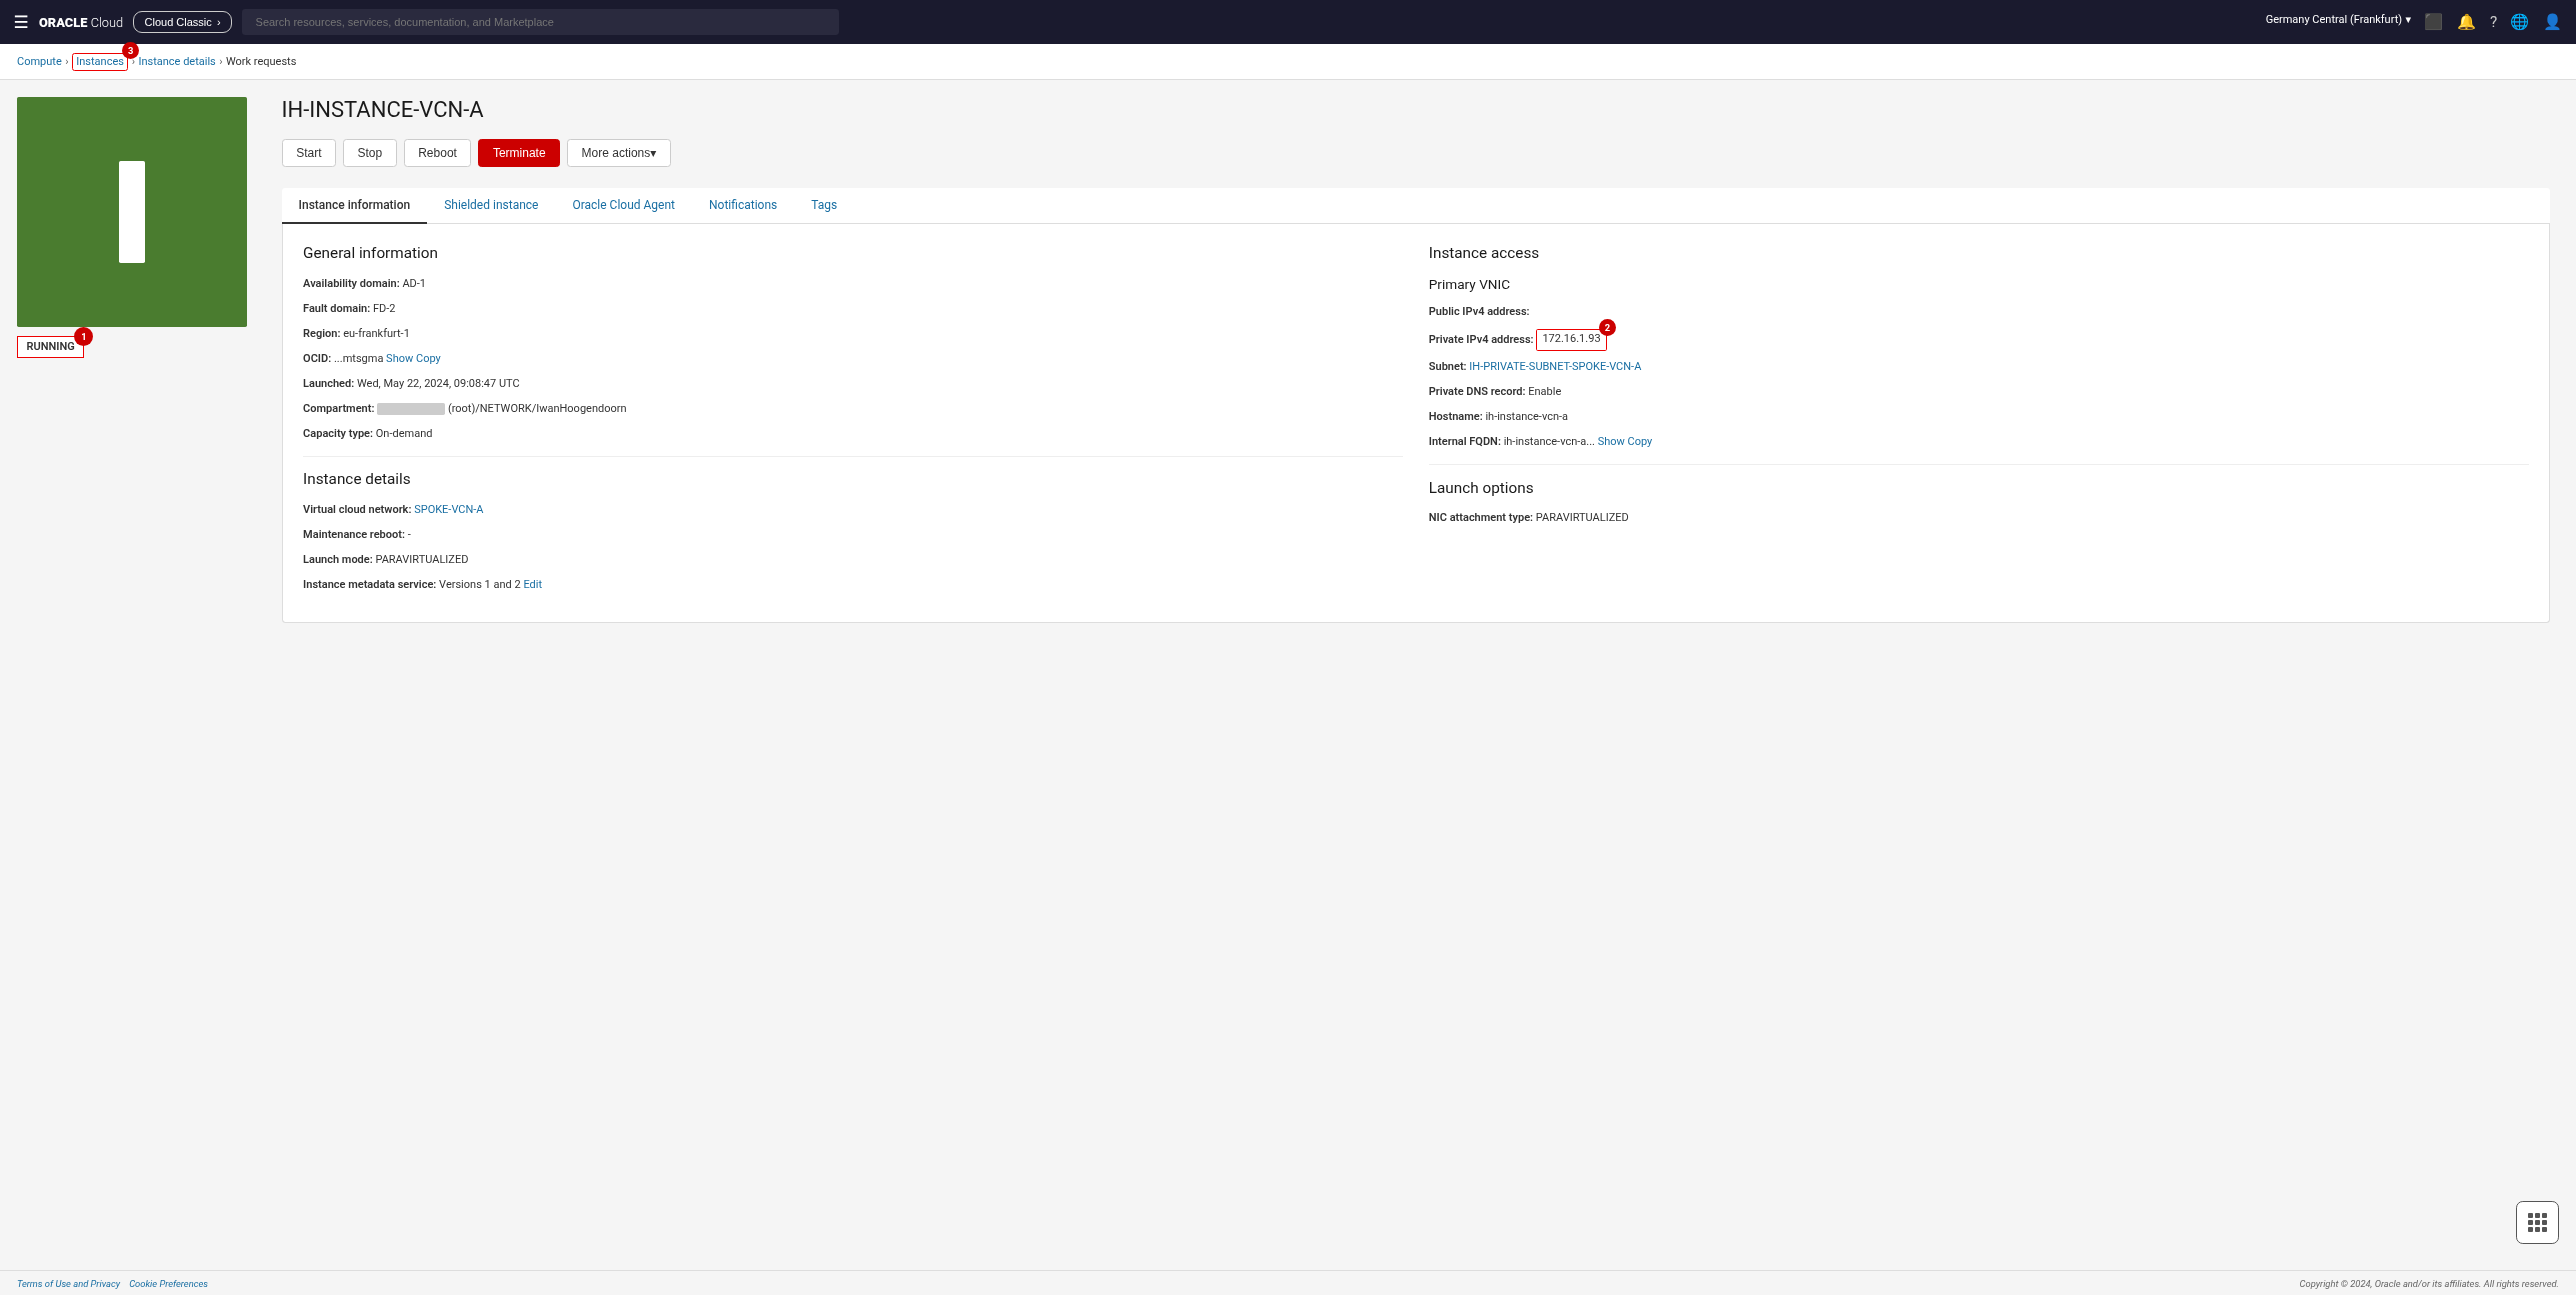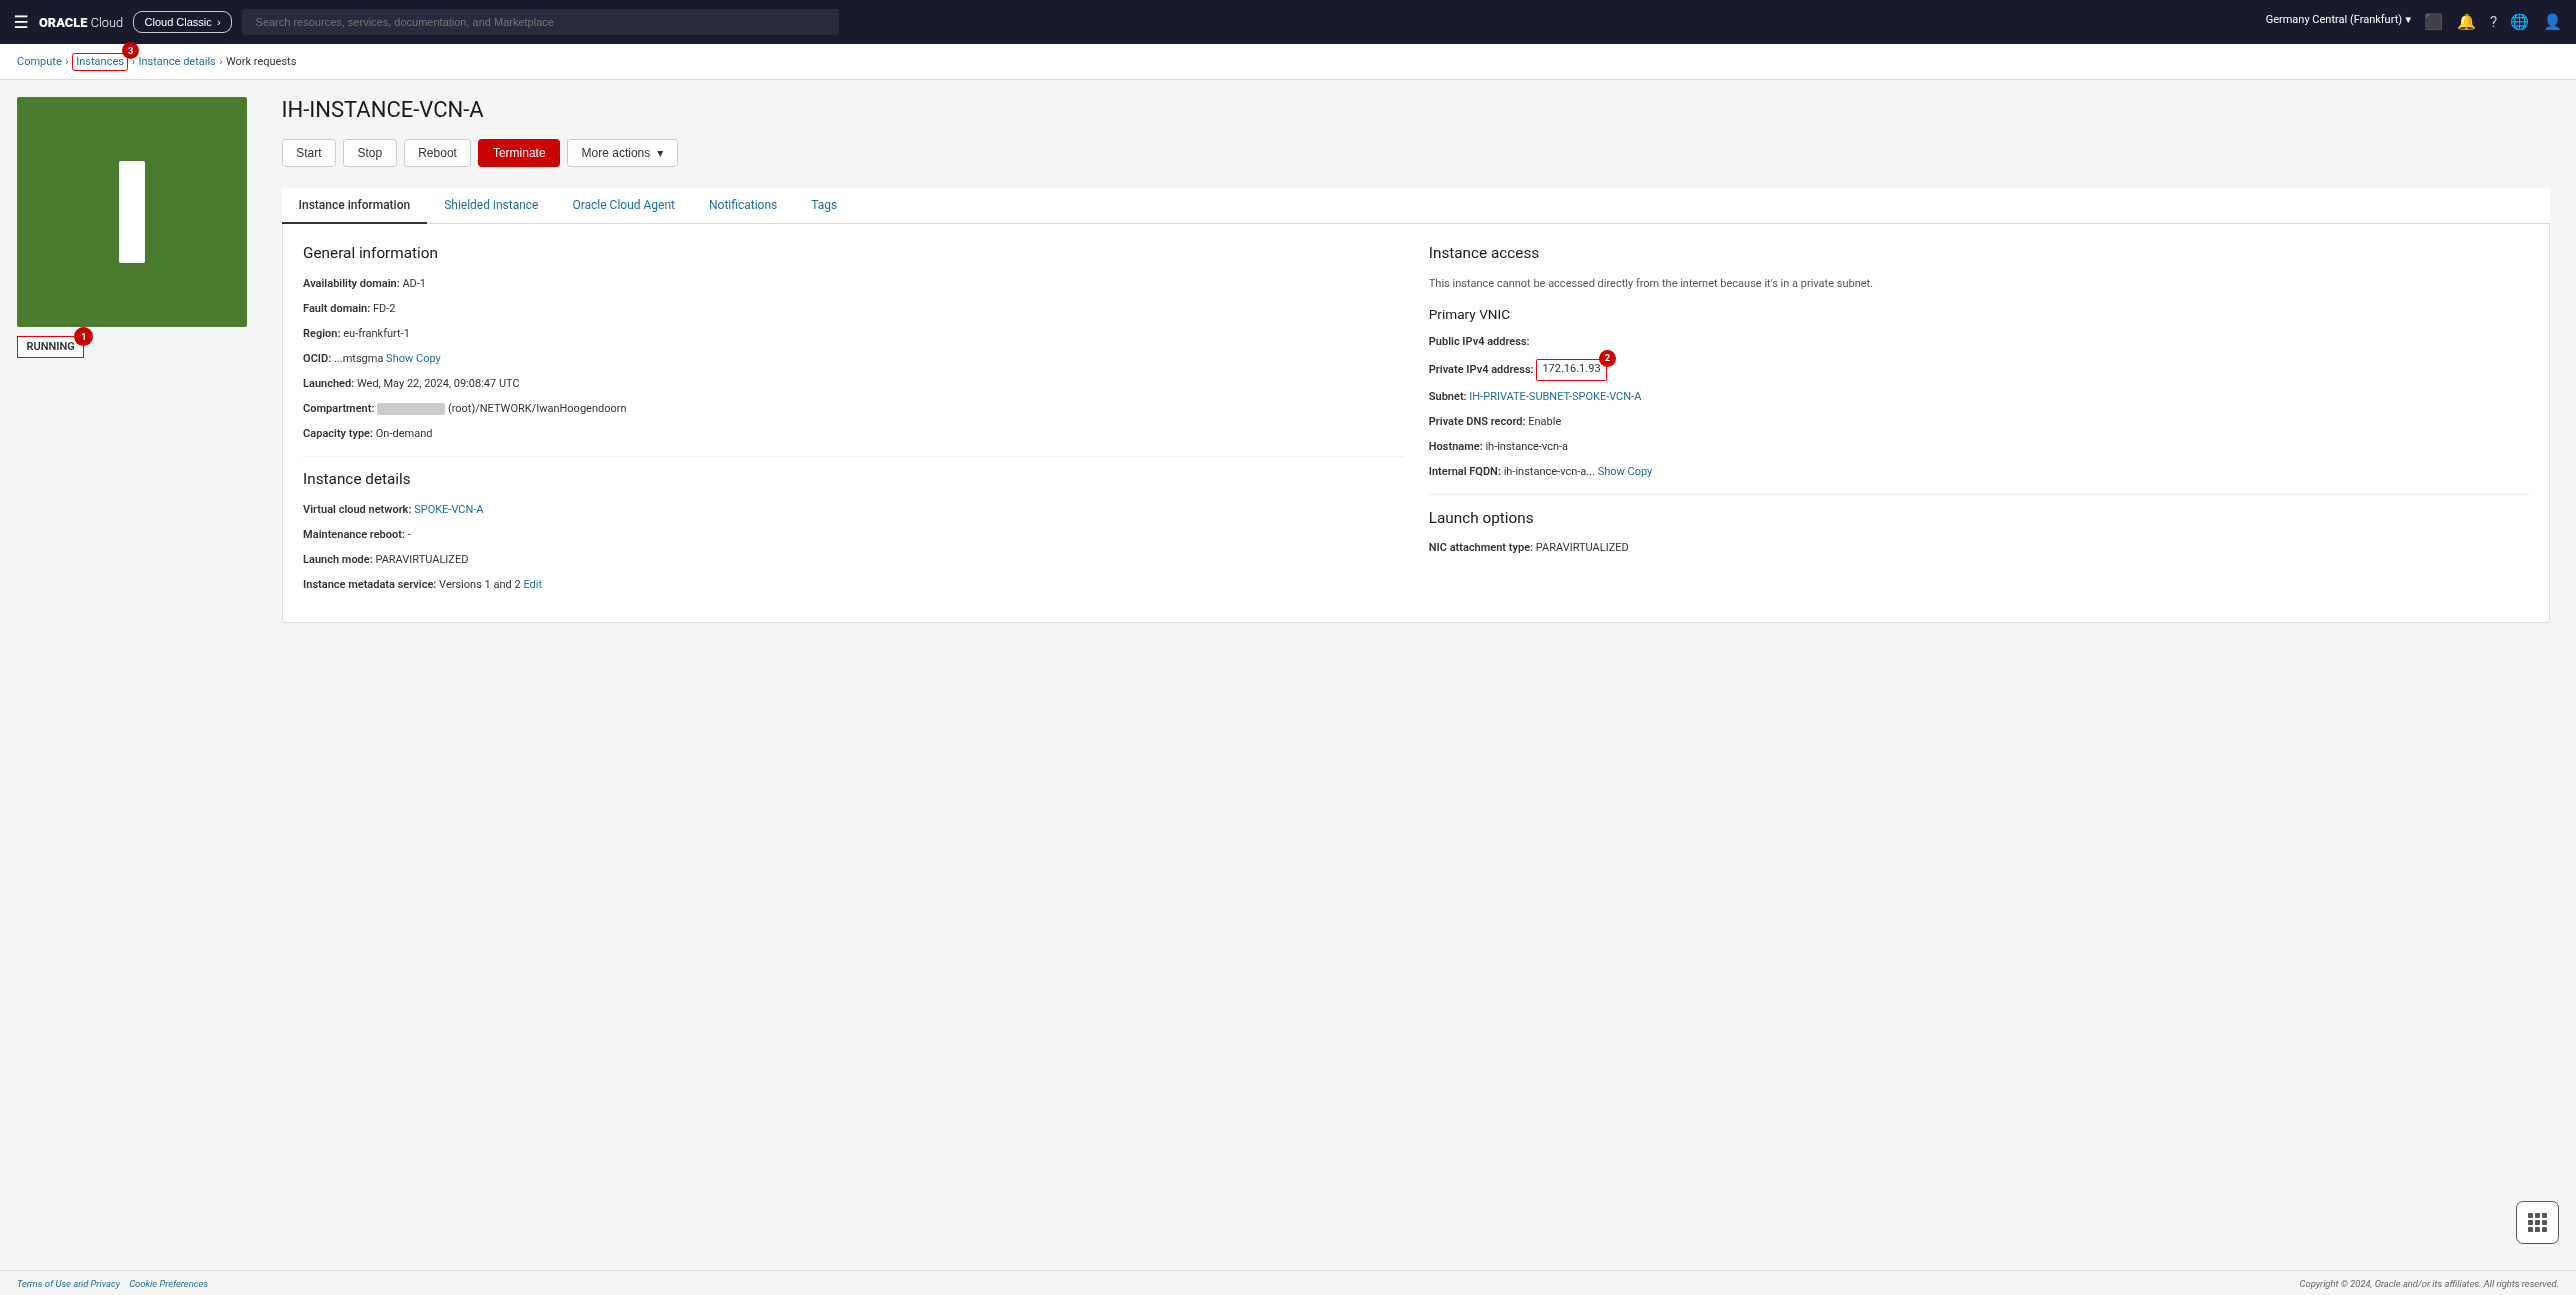--- a/index.html
+++ b/index.html
@@ -157,21 +157,21 @@
       color: #333;
     }
     .btn-danger {
       background: #c00;
       color: #fff;
       border-color: #c00;
     }
     .btn-more {
       display: flex;
       align-items: center;
-      gap: 7px;
+      gap: 0;
     }
 
     
     .tabs-bar {
       display: flex;
       border-bottom: 1.7px solid #ddd;
       margin-bottom: 0;
       background: #fff;
       border-radius: 3.4px 3.4px 0 0;
     }
@@ -436,21 +436,20 @@
         </div>
         <div class="info-row">
           <span class="info-label">Instance metadata service:</span>
           <span class="info-value">Versions 1 and 2</span>
           <a class="info-link">Edit</a>
         </div>
       </div>
 
       <div>
         <div class="section-title">Instance access</div>
-        <p class="access-description">This instance cannot be accessed directly from the internet because it's in a private subnet.</p>
 
         <div class="section-title" style="font-size:13.6px;margin-bottom:12px;">Primary VNIC</div>
 
         <div class="info-row">
           <span class="info-label">Public IPv4 address:</span>
           <span class="info-value"></span>
         </div>
         <div class="info-row">
           <span class="info-label">Private IPv4 address:</span>
           <span class="highlighted-value" style="position:relative;">

